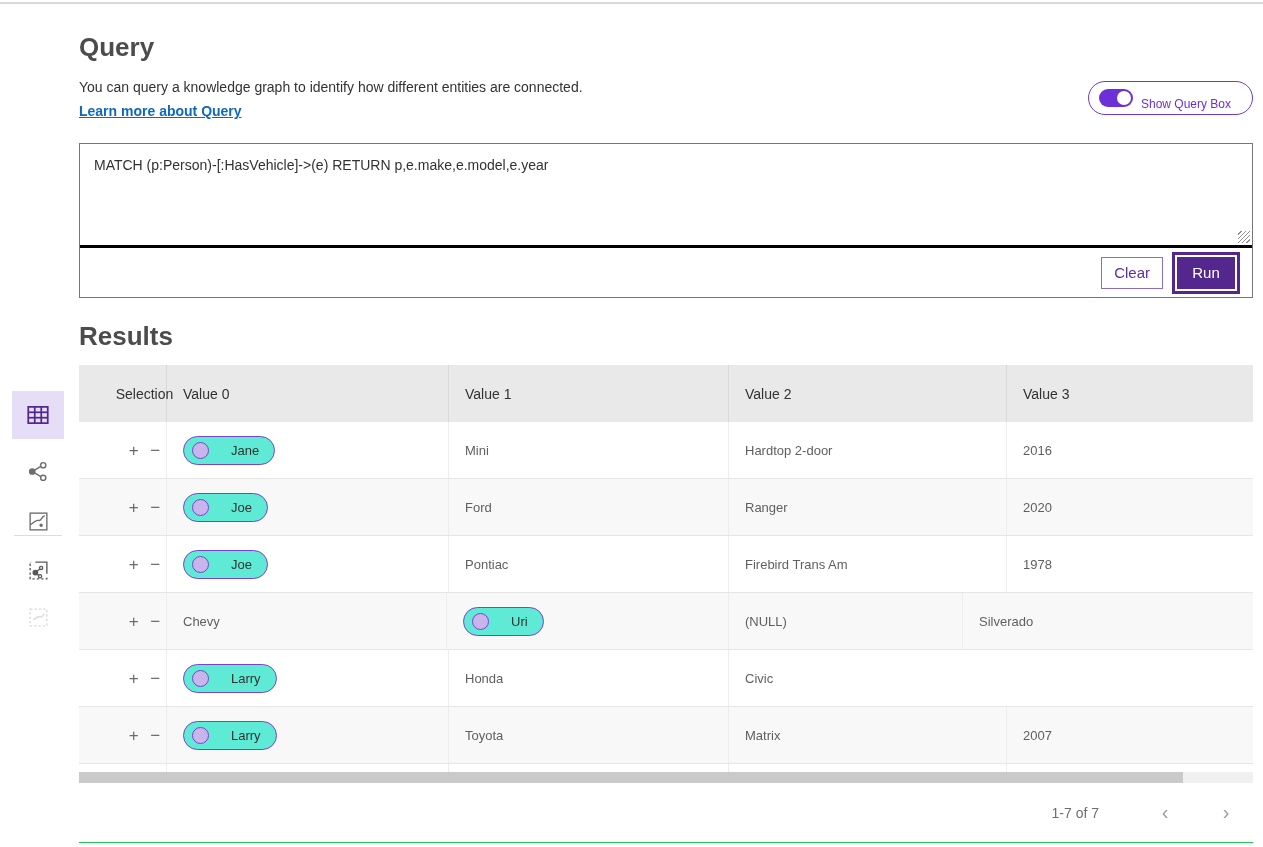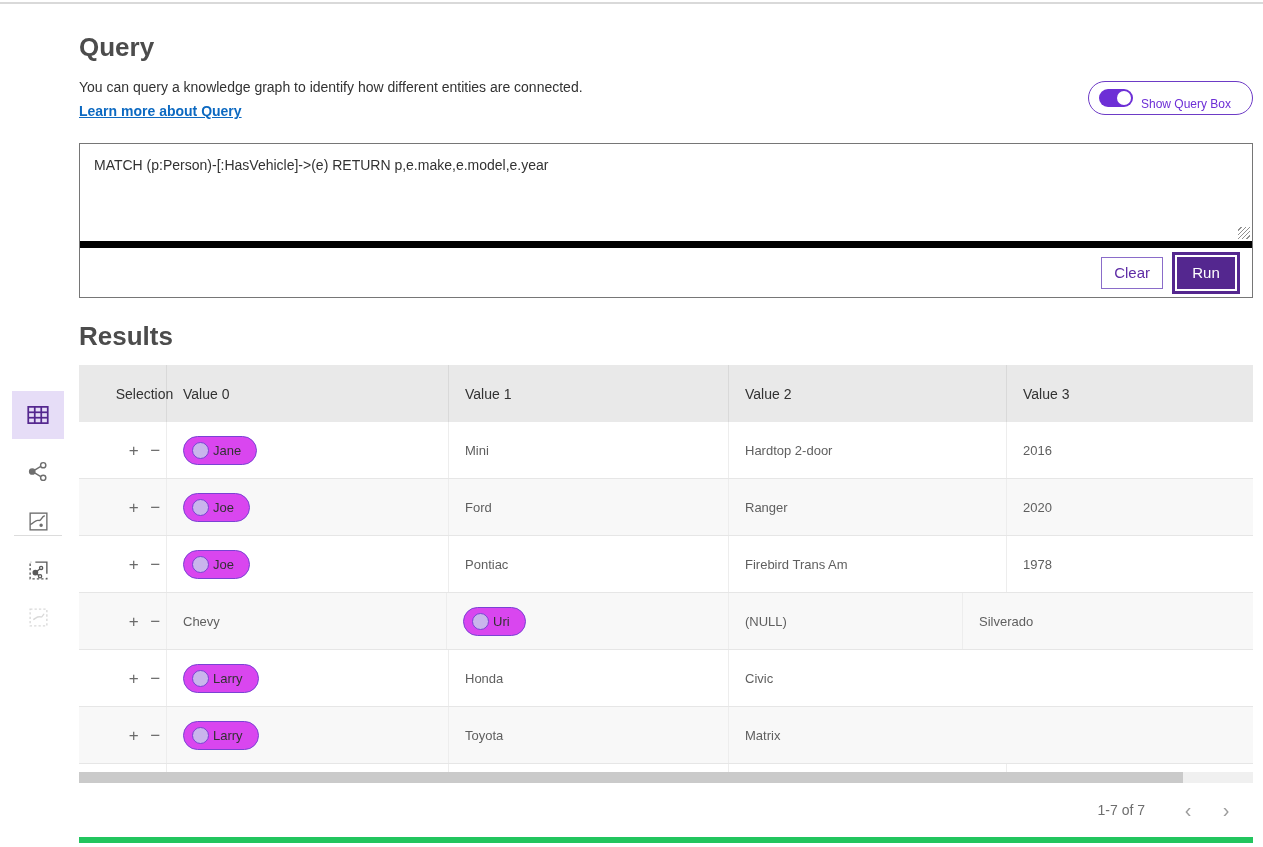--- a/index.html
+++ b/index.html
@@ -25,21 +25,21 @@
     border:1px solid #6d3bc6; border-radius:17px; background:#fff;
     display:flex; align-items:center; gap:8px; padding:0 14px 0 10px; cursor:pointer;
   }
   .switch { width:34px; height:18px; border-radius:9px; background:#6d2fd6; position:relative; flex:0 0 auto; }
   .switch .knob { position:absolute; right:2px; top:2px; width:14px; height:14px; border-radius:50%; background:#fff; }
   .toggle-label { font-size:12px; color:#6d2fd6; white-space:nowrap;margin-top:11px; }
 
   
   .querybox { position:absolute; left:79px; top:143px; width:1174px; height:155px;
               border:1px solid #767676; background:#fff; }
-  .qb-textarea-wrap { position:relative; height:104px; border-bottom:7px solid #000000; }
+  .qb-textarea-wrap { position:relative; height:104px; border-bottom:3px solid #000000; }
   .qb-textarea {
     width:100%; height:100%; border:none; resize:none; outline:none;
     font-family:"Liberation Sans", sans-serif; font-size:14px; color:#323232;
     padding:13px 14px; background:transparent;
   }
   .resize-handle { position:absolute; right:2px; bottom:2px; width:12px; height:12px;
     background:repeating-linear-gradient(135deg, transparent 0 2px, #909090 2px 3px); }
   .qb-footer { height:49px; display:flex; align-items:center; justify-content:flex-end; gap:14px; padding-right:12px; }
   .btn { font-family:"Liberation Sans", sans-serif; font-size:15px; height:32px; min-width:58px;
          padding:0 12px; cursor:pointer; }
@@ -66,34 +66,34 @@
   .td:last-child { border-right:none; }
   .col-sel { width:88px; justify-content:center;padding-left:44px; }
   .col-v0 { width:282px; padding-left:16px; }
   .col-v1 { width:280px; padding-left:16px; }
   .col-v2 { width:278px; padding-left:16px; }
   .col-v3 { width:234px; padding-left:16px; }
   .tr { display:flex; height:57px; background:#fff; border-bottom:1px solid #e6e6e6; }
   .tr:nth-child(even) { background:#f8f8f8; }
   .plusminus { background:none; border:none; color:#6a6a6a; font-size:17px; cursor:pointer;
                width:26px; height:26px; line-height:1; padding:0; font-family:"Liberation Sans",sans-serif; }
-  .node-badge { display:inline-flex; align-items:center; gap:4px;
+  .node-badge { display:inline-flex; align-items:center; gap:22px;
     border:1.5px solid #7a42d4; border-radius:15px; padding:5px 15px 5px 8px;
-    background:#d946ef; cursor:pointer; }
+    background:#5eead4; cursor:pointer; }
   .node-dot { width:17px; height:17px; border-radius:50%; background:#c9b5ec; border:1.5px solid #7a42d4; }
   .node-label { font-size:13px; color:#323232; }
   .partial-row { height:10px; overflow:hidden; background:#fff; }
   .partial-row .inner { display:flex; height:57px; }
 
   .hscrollbar { position:absolute; left:79px; top:772px; width:1174px; height:11px; background:#f0f0f0; }
   .hscrollbar .thumb { width:94%; height:100%; background:#cacaca; cursor:pointer; }
 
   .results-footer { position:absolute; left:79px; top:783px; width:1174px; height:60px;
-    background:#fff; border-bottom:6px solid #22c55e;
-    display:flex; align-items:center; justify-content:flex-end; }
+    background:#fff; border-bottom:1px solid #22c55e;
+    display:flex; align-items:center; justify-content:flex-end;gap:23px; }
   .page-range { font-size:14px; color:#6e6e6e; margin-right:28px; }
   .pager-btn { background:none; border:none; color:#9b9b9b; font-size:20px; cursor:pointer;
                width:30px; height:30px; padding:0; font-family:"Liberation Sans",sans-serif; }
   .pager-btn.next { margin-right:12px; margin-left:8px; }
 </style>
 </head>
 <body>
 
 <div class="top-border"></div>
 
@@ -301,20 +301,23 @@
         <span class="node-dot"></span>
         <span class="node-label">Larry</span>
       </span>
     </div>
     <div class="td col-v1">
           <span>Toyota</span>
         </div>
     <div class="td col-v2">
           <span>Matrix</span>
         </div>
+    <div class="td col-v3">
+          <span>2007</span>
+        </div>
   </div>
 </div>
   <div class="partial-row">
     <div class="inner">
       <div class="td col-sel"></div>
       <div class="td col-v0">
         
       </div>
       <div class="td col-v1"></div>
         <div class="td col-v2"></div>

